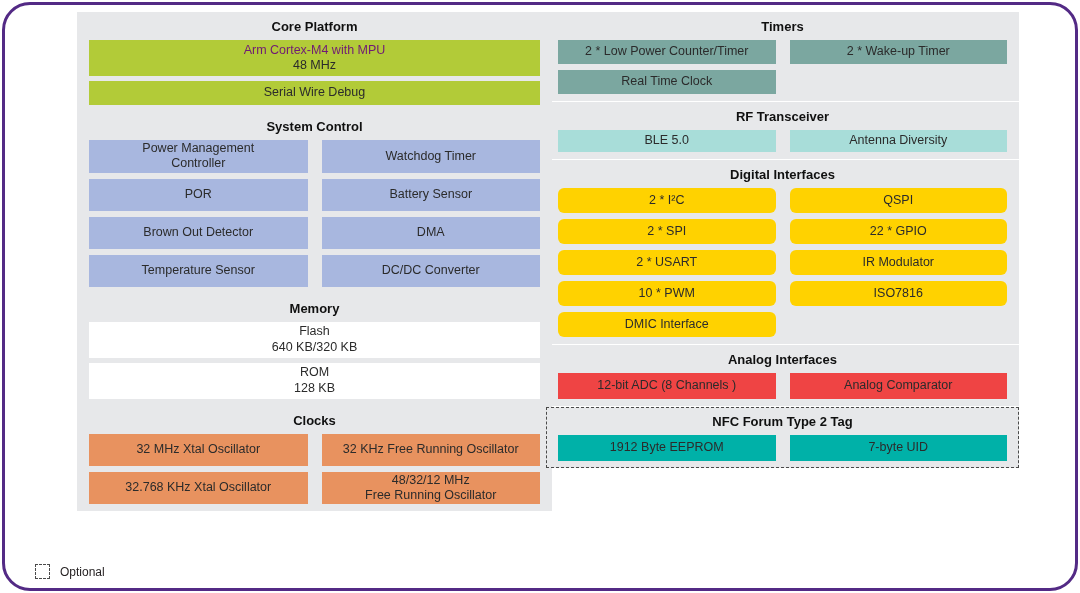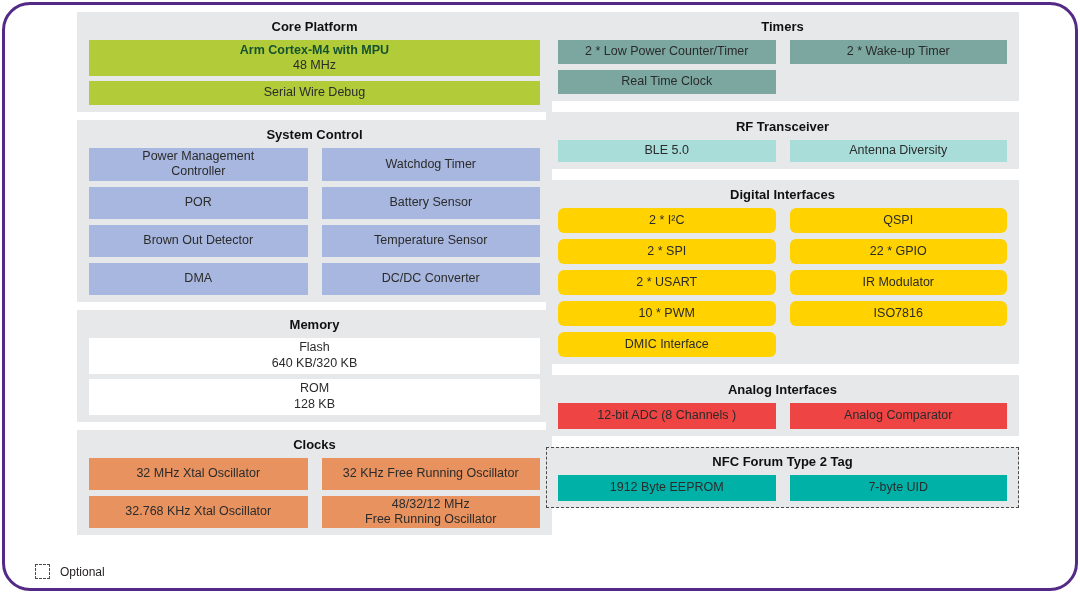--- a/index.html
+++ b/index.html
@@ -5,35 +5,35 @@
   html,body{margin:0;padding:0;background:#ffffff;}
   body{
     width:1080px;height:593px;position:relative;overflow:hidden;
     font-family:"Liberation Sans", sans-serif;color:#231f20;
   }
   .frame{
     position:absolute;left:2px;top:2px;right:2px;bottom:2px;
     border:3.5px solid #532a85;border-radius:28px;background:#ffffff;
   }
   .col{position:absolute;display:flex;flex-direction:column;}
-  .col-left{left:62px;top:12px;width:475px;gap:8px;padding-left:15px;}
-  .col-right{left:546px;top:12px;width:473px;gap:11px;justify-content:space-between;}
+  .col-left{left:62px;top:12px;width:475px;gap:0;padding-left:15px;}
+  .col-right{left:546px;top:12px;width:473px;gap:1px;justify-content:space-between;}
   .section{background:#e7e8ea;padding:4px 12px 7px 12px;box-sizing:border-box;}
   .section-title{
     font-weight:bold;text-align:center;font-size:13px;line-height:16px;
     padding:3px 0 5px 0;color:#101010;
   }
   .grid2{display:grid;grid-template-columns:1fr 1fr;gap:6px 14px;}
   .grid1{display:grid;grid-template-columns:1fr;gap:5px;}
   .block{
     display:flex;flex-direction:column;align-items:center;justify-content:center;
     text-align:center;font-size:12.5px;line-height:1.22;color:#2b2b2b;
     white-space:pre-line;padding:1px 4px;box-sizing:border-box;
   }
-  .bold-line{font-weight:bold;color:#14532d;}
+  .bold-line{font-weight:normal;color:#701a75;}
   
   .sec-core .block{background:#b2cb38;min-height:24px;}
   .sec-core .block.cpu{min-height:36px;}
   .sec-sys  .block{background:#a8b7df;min-height:32px;}
   .sec-mem  .block{background:#ffffff;min-height:36px;}
   .sec-clk  .block{background:#e8925f;min-height:32px;}
   .sec-tim  .block{background:#7ba7a0;min-height:24px;}
   .sec-rf   .block{background:#a8ddd9;min-height:22px;}
   .sec-dig  .block{background:#ffd200;min-height:25px;border-radius:6px;}
   .sec-secu .block{background:#9377bc;min-height:26px;}
@@ -65,22 +65,22 @@
 
   <div class="section sec-sys">
     <div class="section-title">System Control</div>
     <div class="grid2">
       <div class="block">Power Management
 Controller</div>
       <div class="block">Watchdog Timer</div>
       <div class="block">POR</div>
       <div class="block">Battery Sensor</div>
       <div class="block">Brown Out Detector</div>
+      <div class="block">DMA</div>
       <div class="block">Temperature Sensor</div>
-      <div class="block">DMA</div>
       <div class="block">DC/DC Converter</div>
     </div>
   </div>
 
   <div class="section sec-mem">
     <div class="section-title">Memory</div>
     <div class="grid1">
       <div class="block">
         <span>Flash</span>
         <span>640 KB/320 KB</span>

